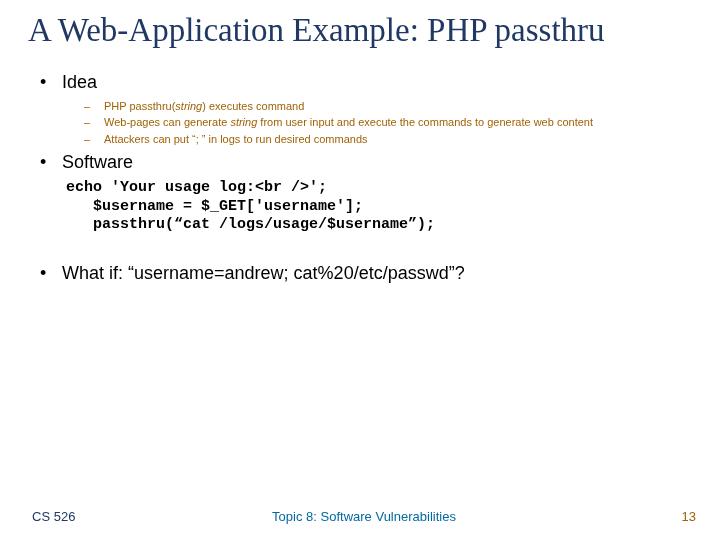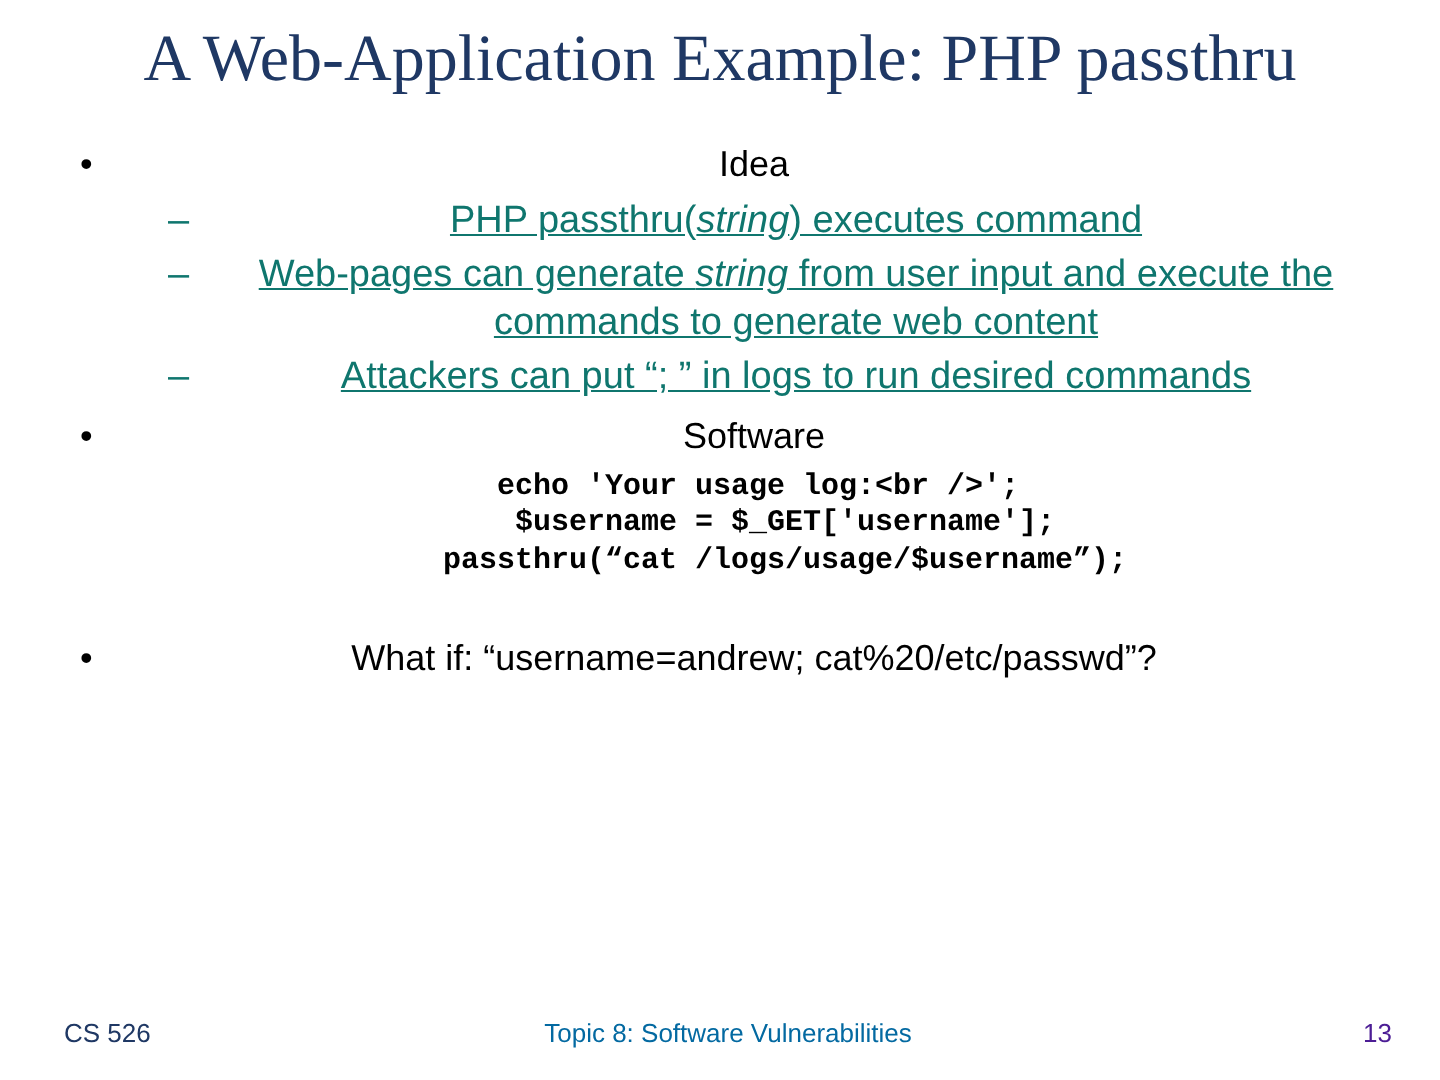--- a/index.html
+++ b/index.html
@@ -1,15 +1,15 @@
 <!DOCTYPE html>
 <html><head>
 <meta charset="utf-8">
 <style>
-  * { margin: 0; padding: 0; box-sizing: border-box; text-align: center; }
+  * { margin: 0; padding: 0; box-sizing: border-box; }
   body {
     width: 720px;
     height: 540px;
     background: #fff;
     font-family: Arial, Helvetica, sans-serif;
     position: relative;
     overflow: hidden;
   }
   .slide {
     width: 100%;
@@ -43,27 +43,26 @@
     left: 0;
     top: 0;
     font-size: 18px;
   }
   ul.level2 {
     list-style: none;
     padding-left: 22px;
     margin-top: 6px;
   }
   ul.level2 > li {
-    font-size: 19px;
-    color: #0f766e;
+    font-size: 11px;
+    color: #a16207;
     line-height: 1.3;
     margin-bottom: 2px;
     position: relative;
     padding-left: 20px;
-    text-decoration: underline;
   }
   ul.level2 > li::before {
     content: "–";
     position: absolute;
     left: 0;
     top: 0;
   }
   .italic { font-style: italic; }
   .codeblock {
     font-family: "Courier New", Courier, monospace;
@@ -87,21 +86,21 @@
     align-items: baseline;
     font-size: 13px;
   }
   .footer-left { color: #1f3864; }
   .footer-center {
     color: #0369a1;
     position: absolute;
     left: 50%;
     transform: translateX(-50%);
   }
-  .footer-right { color: #4c1d95; }
+  .footer-right { color: #a16207; }
 </style>
 </head>
 <body>
 
 <div class="slide">
 
   <h1 class="title">A Web-Application Example: PHP passthru</h1>
 
   <ul class="level1">
 

